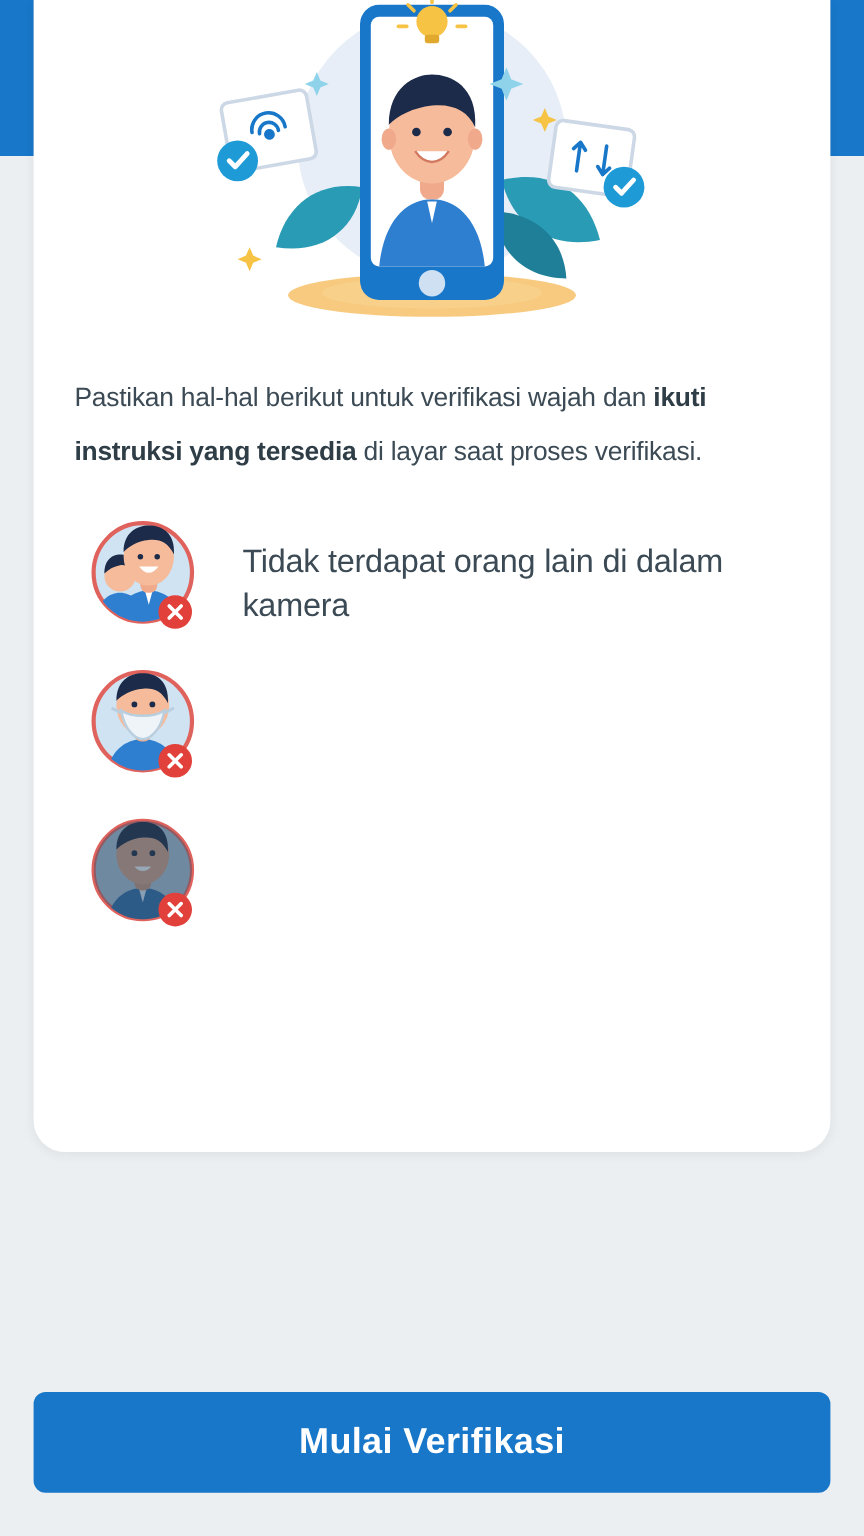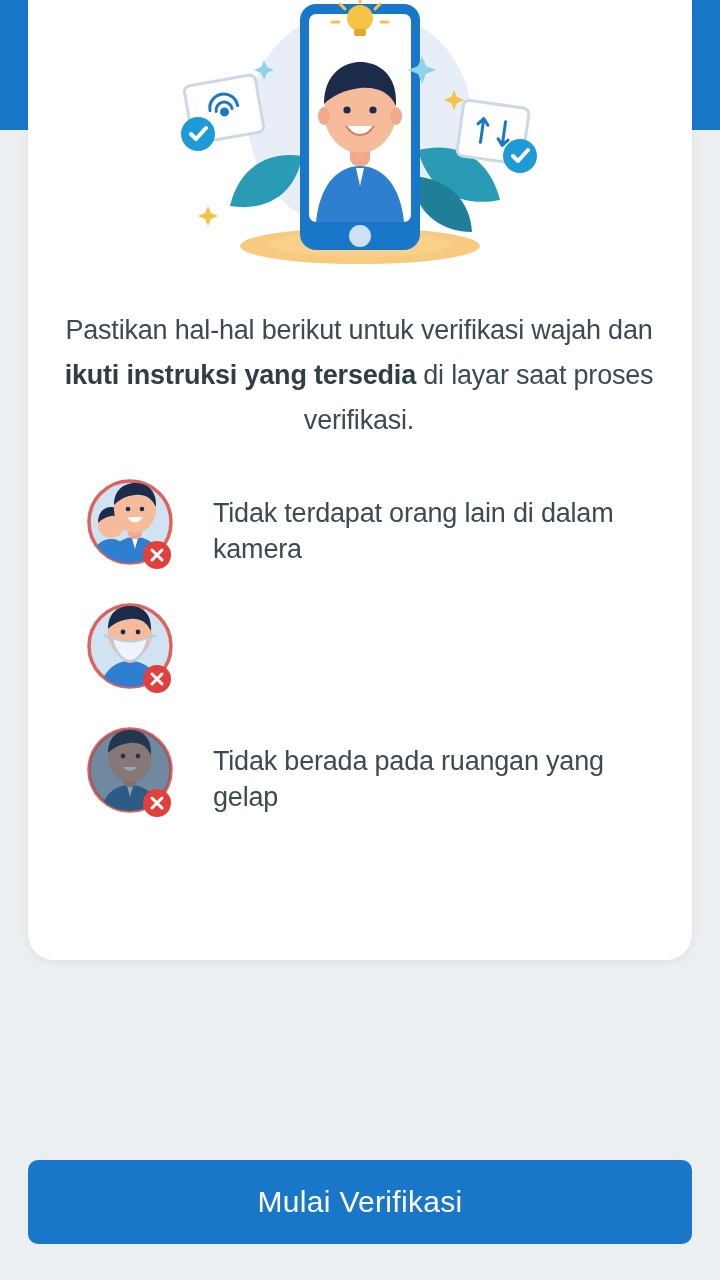--- a/index.html
+++ b/index.html
@@ -44,33 +44,32 @@
   .illustration svg {
     display: block;
     position: absolute;
     left: 50%;
     transform: translateX(-50%);
     top: 0;
   }
   
   .intro {
     margin: 28px 36px 0 34px;
-    font-size: 27px;
+    font-size: 22px;
     line-height: 45px;
     color: #3b4a54;
     letter-spacing: -0.2px;
-    text-align: center;
   }
   .intro b {
     font-weight: bold;
     color: #2f3d47;
   }
   
   .rules {
-    margin: 20px 0 0 15px;
+    margin: 20px 0 0 4px;
     padding: 0;
     list-style: none;
   }
   .rule {
     display: flex;
     align-items: flex-start;
     padding: 14px 30px 14px 42px;
   }
   .rule-avatar {
     position: relative;
@@ -103,21 +102,21 @@
     left: 28px;
     top: 30px;
     width: 664px;
     height: 84px;
     background: #1877c9;
     border: none;
     border-radius: 10px;
     color: #ffffff;
     font-family: "Liberation Sans", sans-serif;
     font-size: 30px;
-    font-weight: normal;
+    font-weight: bold;
     letter-spacing: 0.3px;
     cursor: pointer;
   }
 </style>
 </head>
 <body>
 
 <div class="top-band"></div>
 
 <div class="card">
@@ -284,21 +283,20 @@
             <path d="M38 42 C42 47 48 47 52 42 Z" fill="#e8eef3"></path>
             <rect x="4" y="4" width="82" height="88" fill="#33506b" opacity="0.45"></rect>
           </g>
           <circle cx="72" cy="78" r="14" fill="#e2403a"></circle>
           <g stroke="#ffffff" stroke-width="3" stroke-linecap="round">
             <line x1="67" y1="73" x2="77" y2="83"></line>
             <line x1="77" y1="73" x2="67" y2="83"></line>
           </g>
         </svg>
       </div>
-      <div class="rule-text">Tidak berada pada ruangan yang gelap</div>
     </li>
 
   </ul>
 </div>
 
 <div class="cta-wrap">
   <button class="cta">Mulai Verifikasi</button>
 </div>
 
 </body></html>

